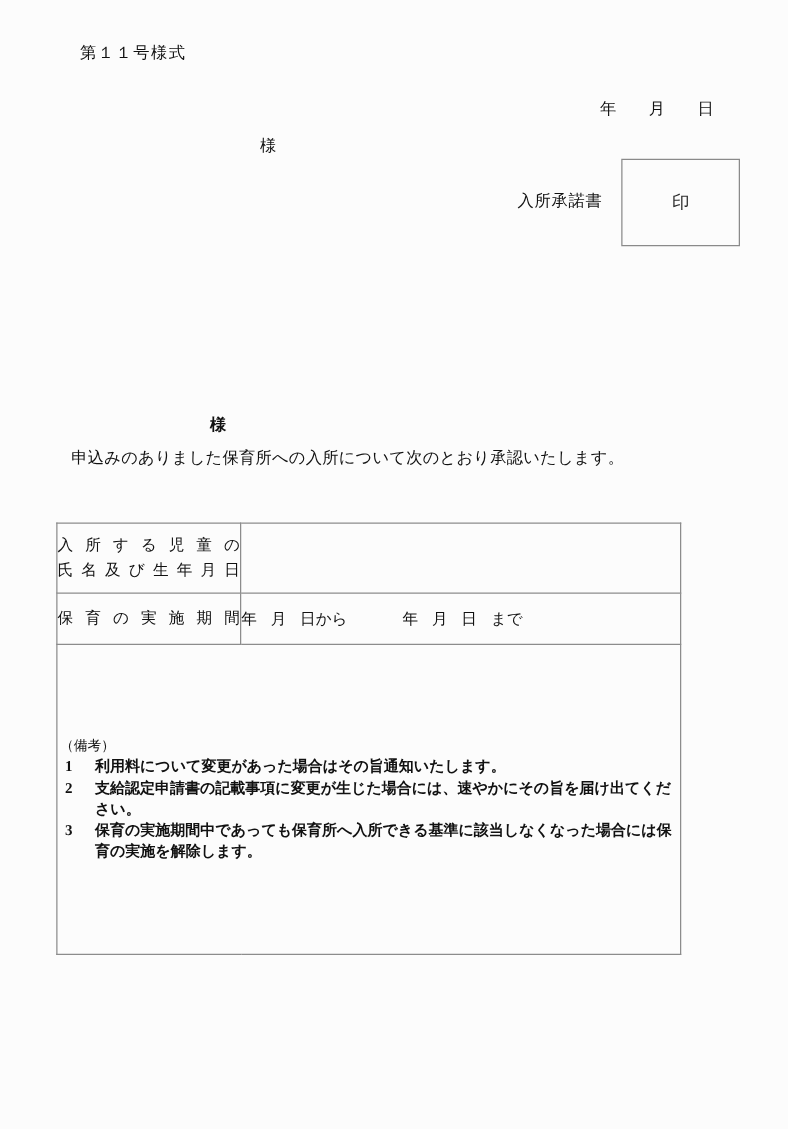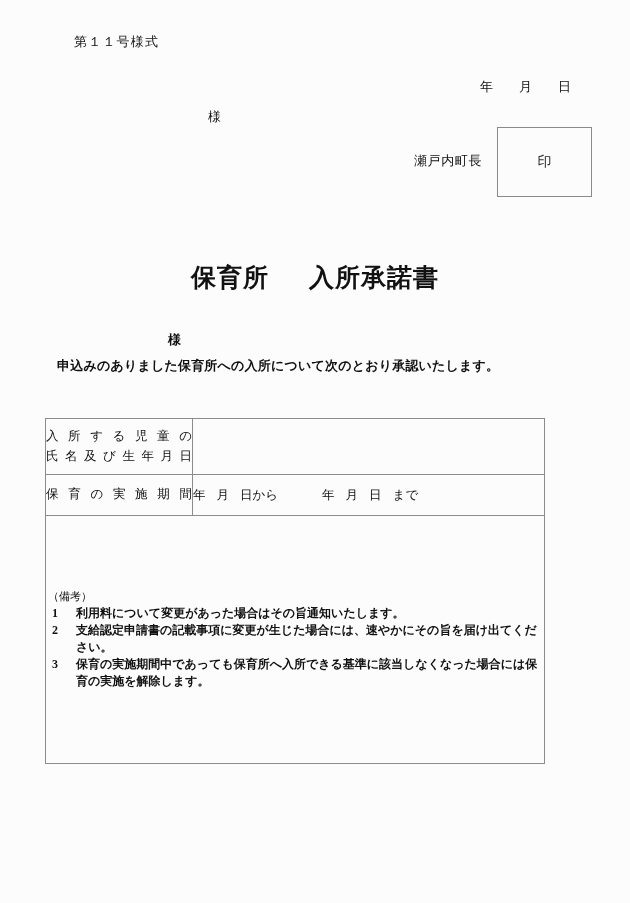--- a/index.html
+++ b/index.html
@@ -18,21 +18,21 @@
   }
 
   .page {
     position: absolute;
     inset: 0;
   }
 
   
   .form-no {
     position: absolute;
-    left: 74px;
+    left: 64px;
     top: 33px;
     font-size: 13px;
     letter-spacing: 1.2px;
     white-space: nowrap;
   }
 
   .date-line {
     position: absolute;
     left: 480px;
     top: 66px;
@@ -104,21 +104,21 @@
     font-size: 13px;
     font-weight: bold;
     white-space: nowrap;
   }
 
   .intro-text {
     position: absolute;
     left: 57px;
     top: 357px;
     font-size: 13px;
-    font-weight: bold;
+    font-weight: normal;
     letter-spacing: 0.2px;
     white-space: nowrap;
   }
 
   
   .form-table {
     position: absolute;
     left: 45px;
     top: 418px;
     width: 500px;
@@ -209,29 +209,26 @@
 <div class="page">
 
   <div class="form-no">第１１号様式</div>
 
   <div class="date-line">
     <span>年</span><span class="gap"></span><span>月</span><span class="gap"></span><span>日</span>
   </div>
 
   <div class="recipient-top">様</div>
 
-  <div class="issuer">瀬戸内町長</div>
+  <div class="issuer">入所承諾書</div>
 
   <div class="seal-box">
     <span class="seal-char">印</span>
   </div>
 
-  <div class="doc-title">
-    <span>保育所</span><span class="title-gap"></span><span>入所承諾書</span>
-  </div>
 
   <div class="recipient-body">様</div>
 
   <div class="intro-text">申込みのありました保育所への入所について次のとおり承認いたします。</div>
 
   <table class="form-table">
     <colgroup>
       <col class="col-label">
       <col>
     </colgroup>

